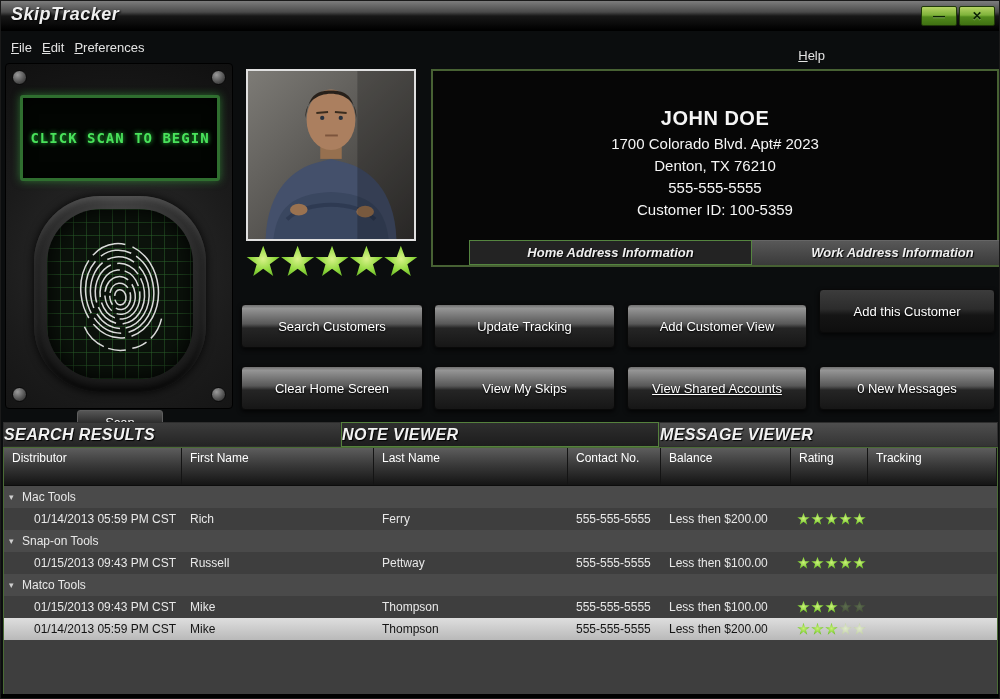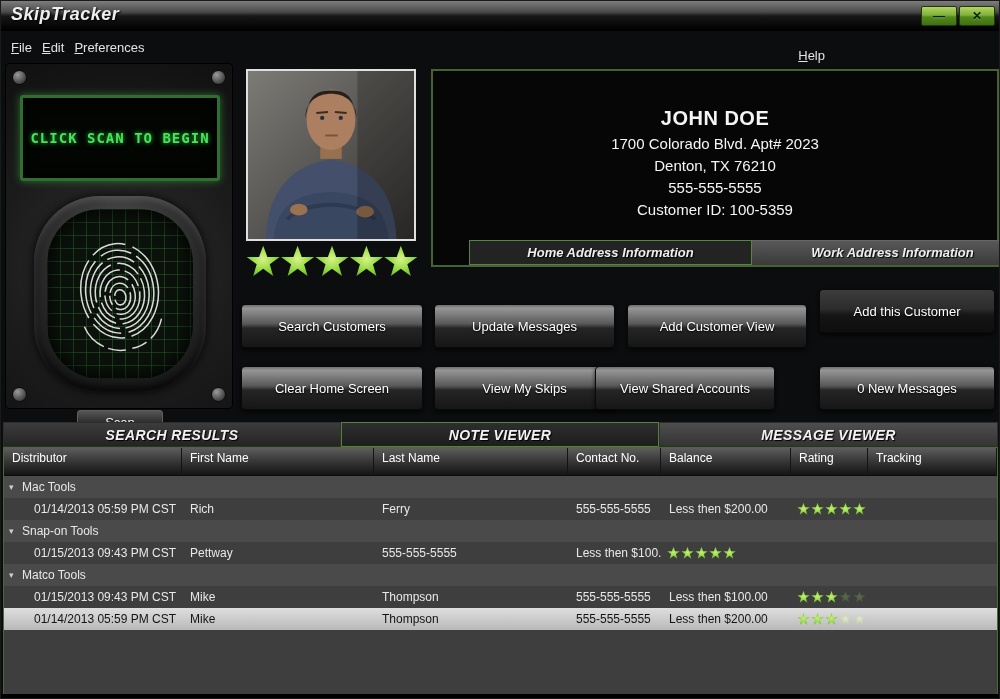--- a/index.html
+++ b/index.html
@@ -114,35 +114,35 @@
     display:flex; align-items:center; justify-content:center;
     text-shadow:0 1px 2px #000;
     box-shadow:0 2px 4px rgba(0,0,0,0.7);
   }
   .btn-action.dark {
     background:linear-gradient(180deg,#3c3c3c 0%,#2c2c2c 45%,#151515 60%,#0e0e0e 100%);
   }
   
   #bottom-tabs { position:absolute; left:2px; top:421px; width:995px; height:25px; display:flex; }
   .btab {
-    font-size:14px; font-weight:bold; font-style:italic; color:#f2f2f2;
-    text-align:center; line-height:24px; letter-spacing:0.4px; cursor:pointer;
+    font-size:16px; font-weight:bold; font-style:italic; color:#f2f2f2;
+    line-height:24px; letter-spacing:0.4px; cursor:pointer;
     text-shadow:1px 1px 1px #000;
   }
   .btab.t1 { width:338px; background:linear-gradient(180deg,#3c3c3c,#242424); border:1px solid #2e2e2e; }
   .btab.t2 { width:318px; background:linear-gradient(180deg,#2e2e2e,#1d1d1d); border:1px solid #55813d; }
   .btab.t3 { width:339px; background:linear-gradient(180deg,#4e4e4e,#343434); border:1px solid #2e2e2e; }
   
   #results-table {
     position:absolute; left:2px; top:446px; width:995px; height:248px;
     border:1px solid #4a6b35; background:#3e3e3e; overflow:hidden;
   }
   #table-header {
     display:grid; grid-template-columns:178px 192px 194px 93px 130px 77px 1fr;
-    height:28px; background:linear-gradient(180deg,#5d5d5d 0%,#3a3a3a 45%,#141414 100%);
+    height:38px; background:linear-gradient(180deg,#5d5d5d 0%,#3a3a3a 45%,#141414 100%);
     border-bottom:1px solid #0c0c0c;
   }
   .hcell {
     color:#fff; font-size:12px; line-height:21px; padding-left:8px;
     border-right:1px solid #141414; overflow:hidden; white-space:nowrap;
   }
   .trow { display:grid; grid-template-columns:178px 192px 194px 93px 130px 77px 1fr;
     height:22px; color:#e8e8e8; font-size:12px; cursor:default; }
   .trow .cell { line-height:22px; padding-left:8px; overflow:hidden; white-space:nowrap; }
   .trow.group { background:#4a4a4a; }
@@ -250,28 +250,28 @@
       <div class="info-line">Customer ID: 100-5359</div>
     </div>
     <div id="info-tabs">
         <div class="addr-tab active">Home Address Information</div>
         <div class="addr-tab inactive">Work Address Information</div>
       </div>
   </div>
 
   <div id="action-row1">
       <div class="btn-action" style="left: 240px; width: 182px; top: 303px;">Search Customers</div>
-      <div class="btn-action" style="left: 433px; width: 181px; top: 303px;">Update Messages</div>
+      <div class="btn-action" style="left: 433px; width: 181px; top: 303px;">Update Tracking</div>
       <div class="btn-action" style="left: 626px; width: 180px; top: 303px;">Add Customer View</div>
       <div class="btn-action dark" style="left: 818px; width: 176px; top: 288px;">Add this Customer</div>
     </div>
   <div id="action-row2">
       <div class="btn-action" style="left: 240px; width: 182px; top: 365px;">Clear Home Screen</div>
       <div class="btn-action" style="left: 433px; width: 181px; top: 365px;">View My Skips</div>
-      <div class="btn-action" style="left: 594px; width: 180px; top: 365px;">View Shared Accounts</div>
+      <div class="btn-action" style="left: 626px; width: 180px; top: 365px; text-decoration: underline;">View Shared Accounts</div>
       <div class="btn-action" style="left: 818px; width: 176px; top: 365px;">0 New Messages</div>
     </div>
 
   <div id="bottom-tabs">
       <div class="btab t1">SEARCH RESULTS</div>
       <div class="btab t2">NOTE VIEWER</div>
       <div class="btab t3">MESSAGE VIEWER</div>
     </div>
 
   <div id="results-table">
@@ -301,20 +301,21 @@
             <div class="star-sm on"></div>
             <div class="star-sm on"></div>
           </div>
           <div class="cell"></div>
         </div>
         <div class="trow group">
           <div class="group-label"><span class="group-arrow">▾</span>Snap-on Tools</div>
         </div>
         <div class="trow data">
           <div class="cell ts">01/15/2013 09:43 PM CST</div>
+          <div class="cell">Russell</div>
           <div class="cell">Pettway</div>
           <div class="cell">555-555-5555</div>
           <div class="cell">Less then $100.00</div>
           <div class="rating-cell">
             <div class="star-sm on"></div>
             <div class="star-sm on"></div>
             <div class="star-sm on"></div>
             <div class="star-sm on"></div>
             <div class="star-sm on"></div>
           </div>

